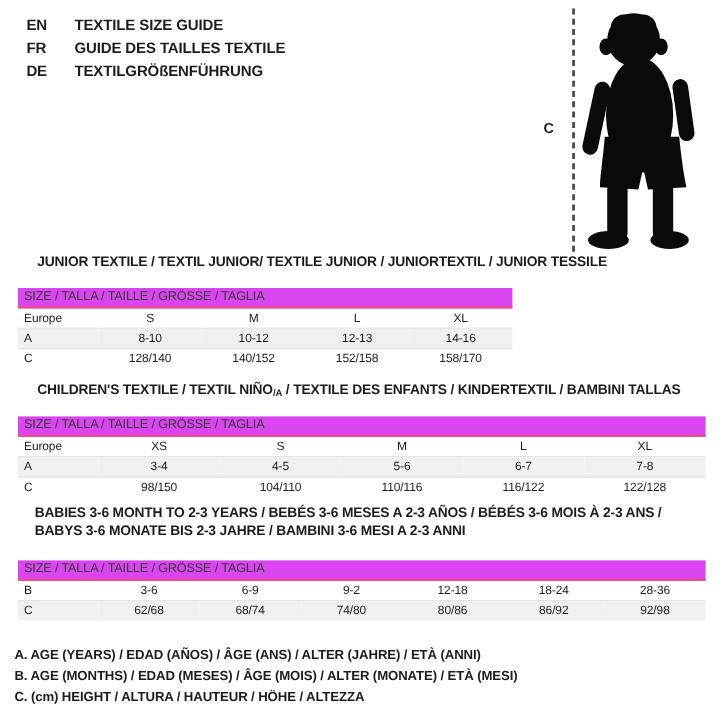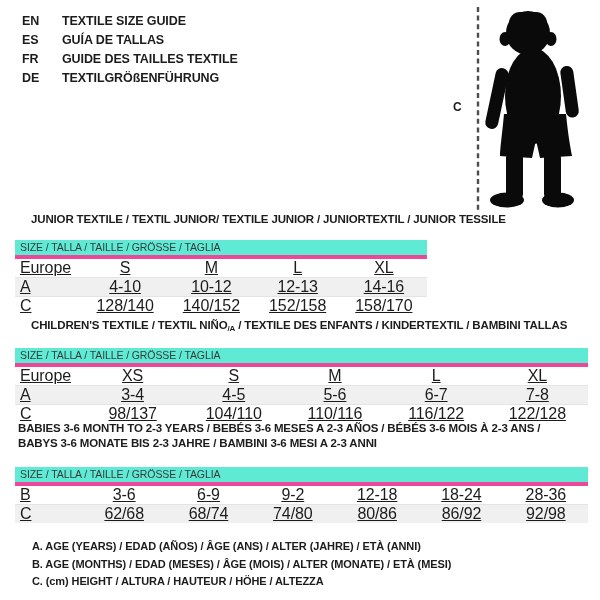--- a/index.html
+++ b/index.html
@@ -19,48 +19,44 @@
   .figure{position:absolute;left:440px;top:4px;width:155px;height:208px;}
   .measure-label{position:absolute;left:13px;top:96px;font-size:12px;font-weight:bold;}
 
   
   .size-section{position:absolute;left:15px;}
   .sec-junior{top:213px;width:412px;}
   .sec-children{top:319px;width:573px;}
   .sec-babies{top:421px;width:573px;}
   .tbl-title{font-size:11.5px;font-weight:bold;line-height:13px;white-space:nowrap;letter-spacing:-0.15px;margin-left:16px;}
   .tbl-title .sub{font-size:8px;vertical-align:-2px;}
-  .babies-title-line{font-size:11.5px;font-weight:bold;line-height:15px;white-space:nowrap;letter-spacing:-0.15px;margin-left:3px;}
-  .size-bar{margin-top:13px;height:14px;background:#5eead4;border-bottom:4px solid #ec4899;
+  .babies-title-line{font-size:11.5px;font-weight:bold;line-height:15px;white-space:nowrap;letter-spacing:-0.15px;margin-left:14px;}
+  .size-bar{margin-top:13px;height:14px;background:#d946ef;border-bottom:2px solid #ec4899;
             font-size:10.5px;color:#3a3a3a;padding:1px 0 0 5px;line-height:13px;letter-spacing:-0.1px;}
   .sec-junior .size-bar{margin-top:14px;}
   .sec-babies .size-bar{margin-top:16px;}
   table{border-collapse:collapse;table-layout:fixed;width:100%;}
-  td{font-size:16px;text-align:center;height:16px;padding:0;letter-spacing:-0.1px;text-decoration:underline;}
+  td{font-size:10px;text-align:center;height:16px;padding:0;letter-spacing:-0.1px;}
   td:first-child{width:62px;text-align:left;padding-left:5px;}
   tbody tr{border-bottom:1px solid #e4e4e4;}
   tbody tr:last-child{border-bottom:none;}
   tbody tr.alt{background:#f0f0f0;}
 
   
-  .notes{position:absolute;left:32px;top:538px;font-size:11px;font-weight:bold;line-height:17.5px;letter-spacing:-0.1px;}
+  .notes{position:absolute;left:12px;top:538px;font-size:11px;font-weight:bold;line-height:17.5px;letter-spacing:-0.1px;}
 </style>
 </head>
 <body>
 
 <div class="canvas">
 
   <div class="lang-block">
     <div class="lang-row">
       <span class="lang-code">EN</span>
       <span class="lang-title">TEXTILE SIZE GUIDE</span>
-    </div>
-    <div class="lang-row">
-      <span class="lang-code">ES</span>
-      <span class="lang-title">GUÍA DE TALLAS</span>
     </div>
     <div class="lang-row">
       <span class="lang-code">FR</span>
       <span class="lang-title">GUIDE DES TAILLES TEXTILE</span>
     </div>
     <div class="lang-row">
       <span class="lang-code">DE</span>
       <span class="lang-title">TEXTILGRÖßENFÜHRUNG</span>
     </div>
   </div>
@@ -93,21 +89,21 @@
       <tbody>
           <tr>
             <td>Europe</td>
             <td>S</td>
             <td>M</td>
             <td>L</td>
             <td>XL</td>
           </tr>
           <tr class="alt">
             <td>A</td>
-            <td>4-10</td>
+            <td>8-10</td>
             <td>10-12</td>
             <td>12-13</td>
             <td>14-16</td>
           </tr>
           <tr>
             <td>C</td>
             <td>128/140</td>
             <td>140/152</td>
             <td>152/158</td>
             <td>158/170</td>
@@ -132,21 +128,21 @@
           <tr class="alt">
             <td>A</td>
             <td>3-4</td>
             <td>4-5</td>
             <td>5-6</td>
             <td>6-7</td>
             <td>7-8</td>
           </tr>
           <tr>
             <td>C</td>
-            <td>98/137</td>
+            <td>98/150</td>
             <td>104/110</td>
             <td>110/116</td>
             <td>116/122</td>
             <td>122/128</td>
           </tr>
         </tbody>
     </table>
   </section>
 
   <section class="size-section sec-babies">

